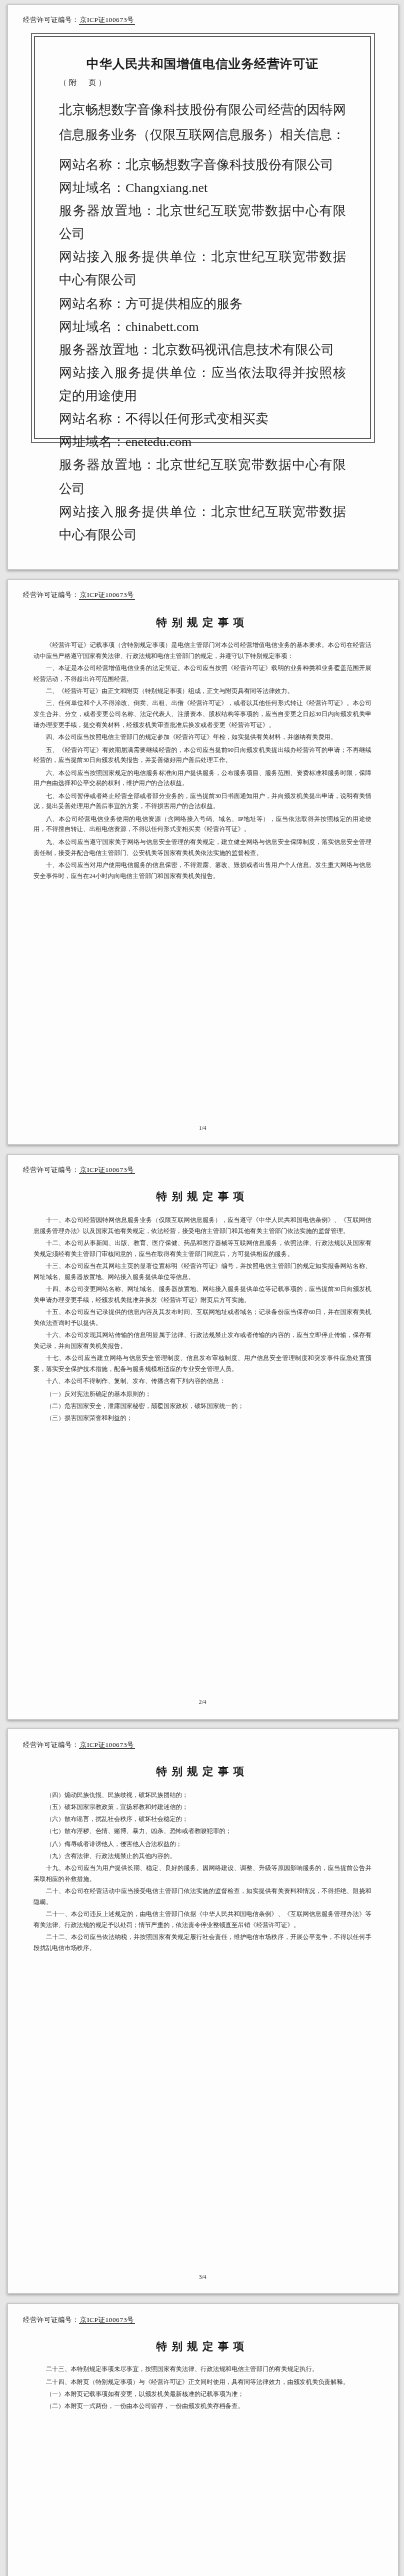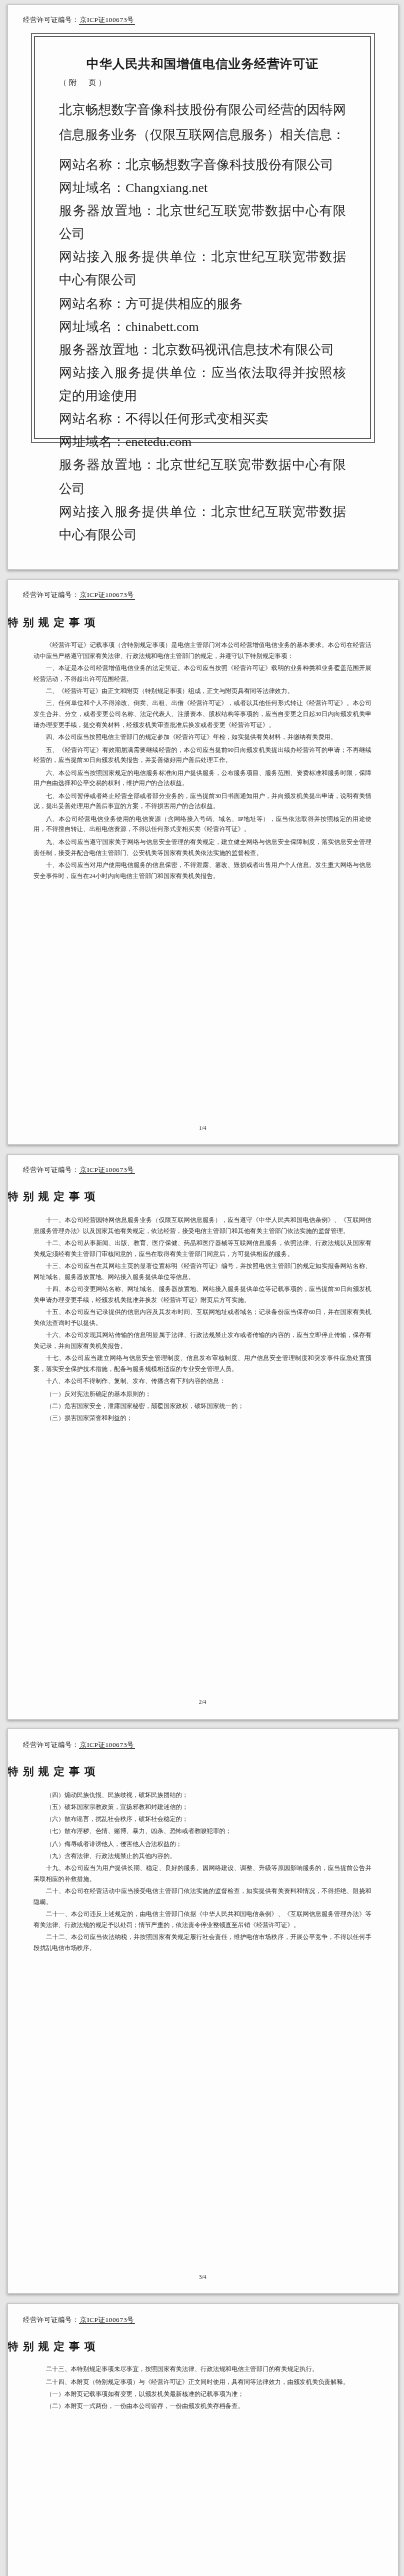--- a/index.html
+++ b/index.html
@@ -73,21 +73,21 @@
   }
   .entry {
     font-size: 13px;
     line-height: 1.78;
     text-align: justify;
   }
   .entry-label { letter-spacing: 0.3px; }
   
   .prov-title {
     margin: 15.5px 0 0;
-    text-align: left;
+    text-align: center;
     font-size: 10.8px;
     font-weight: bold;
     letter-spacing: 4.6px;
   }
   .prov-body {
     margin: 10.3px 26px 0;
     font-size: 6.2px;
     line-height: 1.74;
     text-align: justify;
     color: #2a2a2a;

